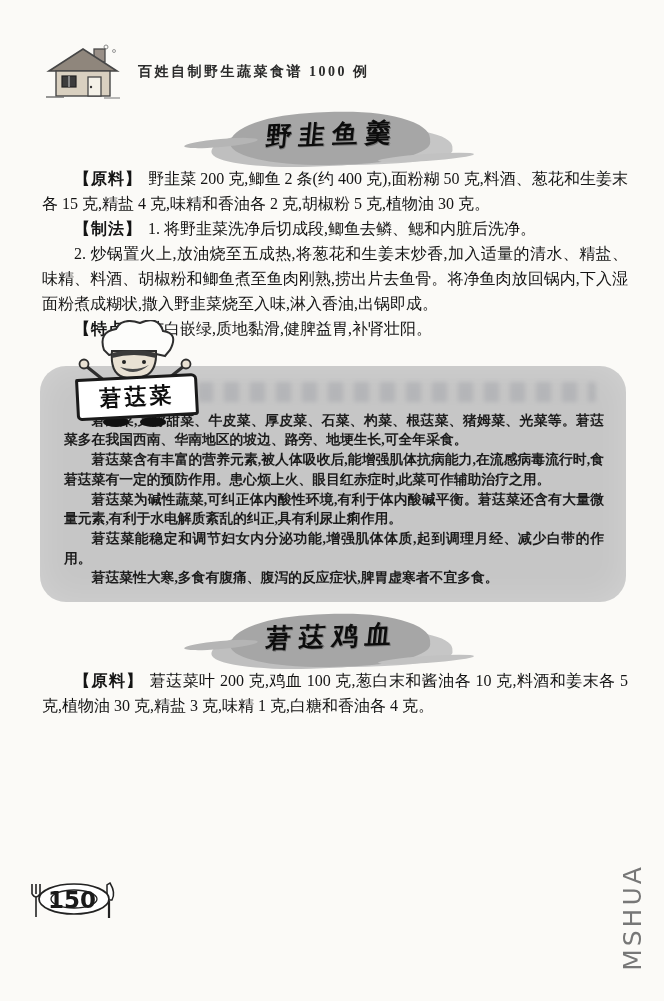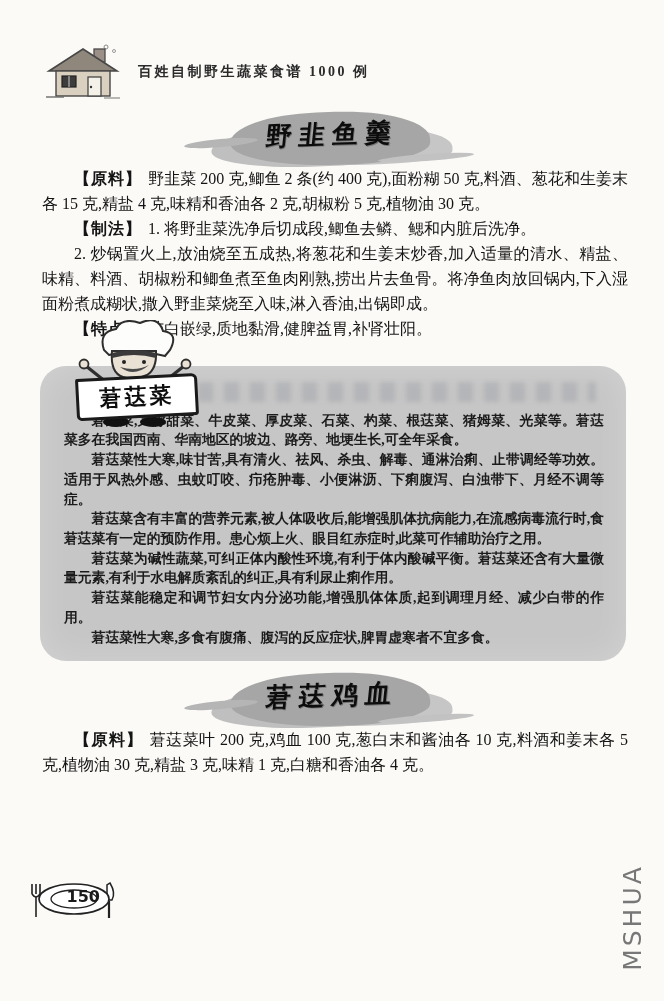--- a/index.html
+++ b/index.html
@@ -40,22 +40,22 @@
   
   .chef { position:absolute; left:64px; top:320px; width:144px; height:108px; z-index:2; }
   .chef svg { position:absolute; left:0; top:0; }
   .banner { position:absolute; left:12px; top:56px; width:116px; height:36px; background:#fff;
     border:3px solid #1a1a1a; border-radius:2px 6px 3px 5px; transform:rotate(-3deg);
     display:flex; align-items:center; justify-content:center;
     font-family:"DejaVu Sans",sans-serif; font-weight:900; font-size:22px; letter-spacing:3px; color:#0d0d0d; }
   
   .plate { position:absolute; left:26px; bottom:78px; width:96px; height:46px; }
   .plate svg { position:absolute; left:0; top:0; }
-  .pnum { position:absolute; left:22px; top:10px; width:52px; text-align:right;
-    font-family:"DejaVu Sans",sans-serif; font-weight:700; font-size:16px; color:#1a1a1a; }
+  .pnum { position:absolute; left:22px; top:10px; width:52px; text-align:left;
+    font-family:"DejaVu Sans",sans-serif; font-weight:700; font-size:23px; color:#1a1a1a; }
   
   .watermark { position:absolute; left:577px; top:903px; width:110px; text-align:center;
     transform:rotate(-90deg); font-family:"DejaVu Sans",sans-serif; font-size:25px;
     letter-spacing:3px; color:var(--watermark-color,#777); }
 </style>
 </head>
 <body>
 
 <div class="page">
 
@@ -87,21 +87,20 @@
 
   <p class="tx"><b class="lbl">【制法】</b><span>1. 将野韭菜洗净后切成段,鲫鱼去鳞、鳃和内脏后洗净。</span></p>
 
   <p class="tx">2. 炒锅置火上,放油烧至五成热,将葱花和生姜末炒香,加入适量的清水、精盐、味精、料酒、胡椒粉和鲫鱼煮至鱼肉刚熟,捞出片去鱼骨。将净鱼肉放回锅内,下入湿面粉煮成糊状,撒入野韭菜烧至入味,淋入香油,出锅即成。</p>
 
   <p class="tx"><b class="lbl">【特点】</b><span>洁白嵌绿,质地黏滑,健脾益胃,补肾壮阳。</span></p>
 
   <section class="vegbox">
     <div class="ghost"></div>
     <p class="vx">莙荙菜,又称甜菜、牛皮菜、厚皮菜、石菜、杓菜、根荙菜、猪姆菜、光菜等。莙荙菜多在我国西南、华南地区的坡边、路旁、地埂生长,可全年采食。</p>
-    <p class="vx">莙荙菜性大寒,味甘苦,具有清火、祛风、杀虫、解毒、通淋治痢、止带调经等功效。适用于风热外感、虫蚊叮咬、疖疮肿毒、小便淋沥、下痢腹泻、白浊带下、月经不调等症。</p>
     <p class="vx">莙荙菜含有丰富的营养元素,被人体吸收后,能增强肌体抗病能力,在流感病毒流行时,食莙荙菜有一定的预防作用。患心烦上火、眼目红赤症时,此菜可作辅助治疗之用。</p>
     <p class="vx">莙荙菜为碱性蔬菜,可纠正体内酸性环境,有利于体内酸碱平衡。莙荙菜还含有大量微量元素,有利于水电解质紊乱的纠正,具有利尿止痢作用。</p>
     <p class="vx">莙荙菜能稳定和调节妇女内分泌功能,增强肌体体质,起到调理月经、减少白带的作用。</p>
     <p class="vx">莙荙菜性大寒,多食有腹痛、腹泻的反应症状,脾胃虚寒者不宜多食。</p>
   </section>
 
   <div class="chef">
     <svg width="144" height="108" viewBox="0 0 144 108">
       <path d="M40,30 Q34,12 52,9 Q58,-3 76,3 Q94,-5 99,11 Q115,13 106,30 L101,36 Q71,28 45,35 Z" fill="#fdfdfb" stroke="#2e2e2e" stroke-width="2"></path>
       <path d="M48,31 Q46,53 59,57 Q71,61 83,55 Q93,49 92,31 Z" fill="#e9e1d3" stroke="#2e2e2e" stroke-width="2"></path>

